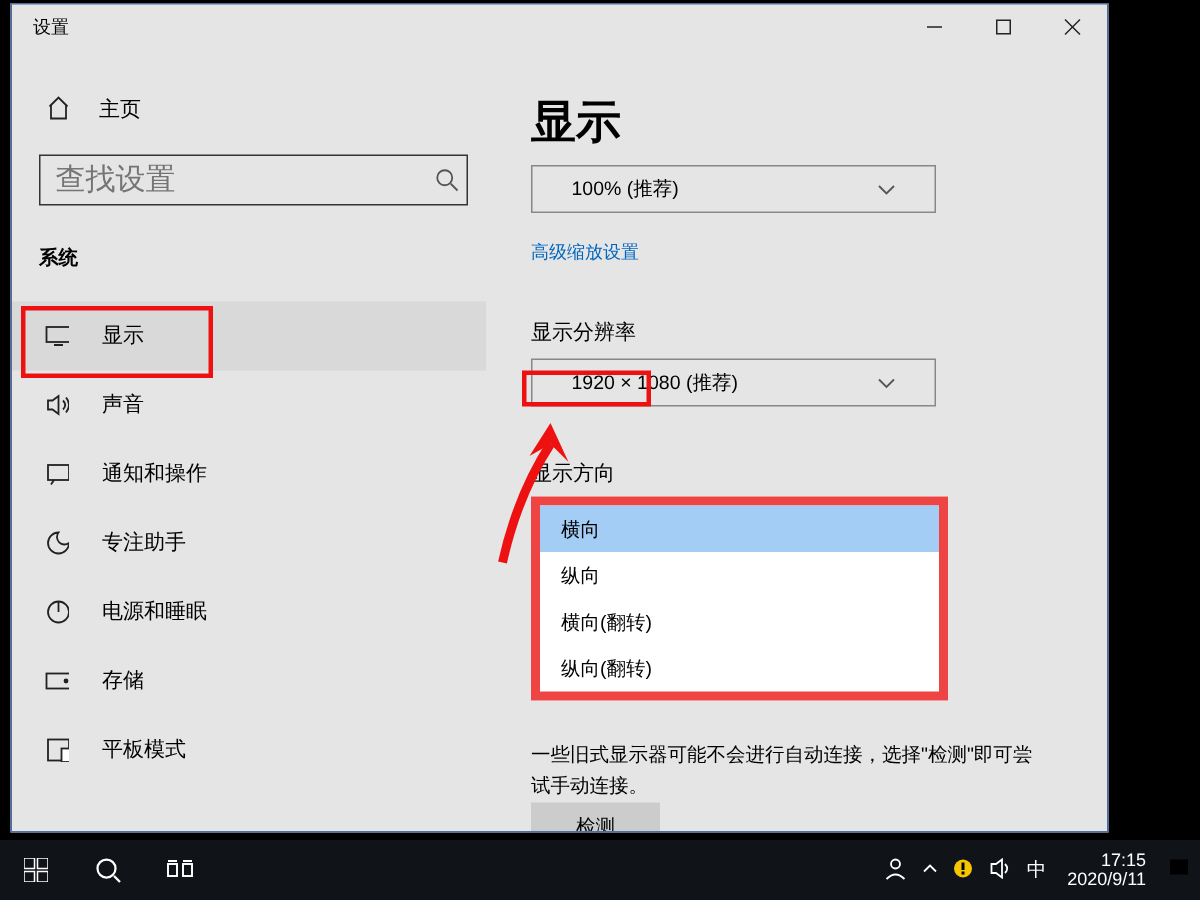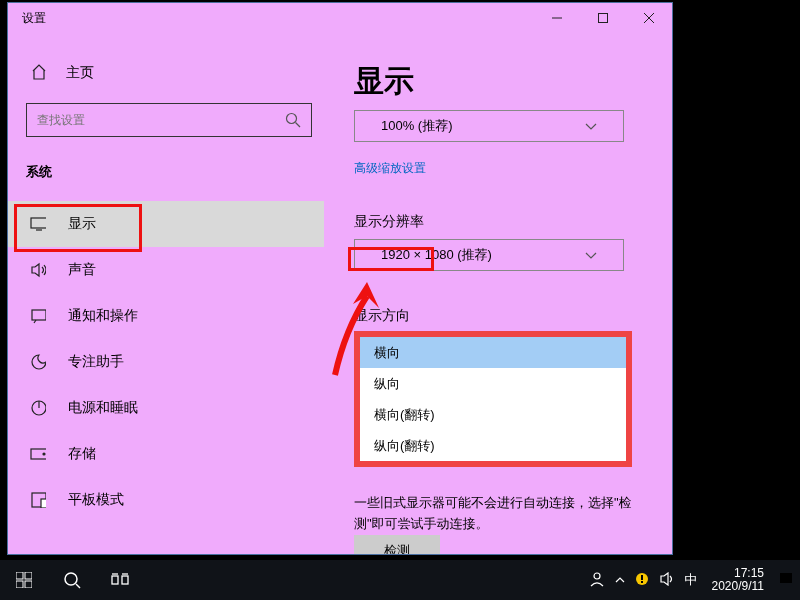--- a/index.html
+++ b/index.html
@@ -1,41 +1,41 @@
 <!DOCTYPE html>
 <html><head>
 <meta charset="utf-8">
 <style>
   * { box-sizing: border-box; font-family: "Microsoft YaHei", "Segoe UI", sans-serif; }
   html, body { margin: 0; padding: 0; }
   body { width: 800px; height: 600px; background: #000; overflow: hidden; position: relative; }
 
   
-  .window { position: absolute; left: 7px; top: 2px; width: 666px; height: 553px; background: #f0abfc; border: 1px solid #4a6fa0; }
+  .window { position: absolute; left: 7px; top: 2px; width: 732px; height: 553px; background: #e5e5e5; border: 1px solid #4a6fa0; }
 
   
   .titlebar { height: 30px; display: flex; align-items: center; justify-content: space-between; }
   .titlebar-left { padding-left: 14px; font-size: 12px; }
   .titlebar-right { display: flex; height: 100%; }
   .tbtn { width: 46px; display: flex; align-items: center; justify-content: center; color: #222; }
   .tbtn svg { stroke: #222; fill: none; }
 
   
   .body { display: flex; height: calc(100% - 30px); justify-content: center; }
   .sidebar { width: 316px; display: flex; flex-direction: column; position: relative; }
   .content { flex: 1; padding: 0 40px 0 30px; overflow: hidden; position: relative; }
 
   
   .home-row { display: flex; align-items: center; gap: 18px; padding: 28px 0 0 22px; height: 52px; font-size: 14px; }
   .home-row svg { stroke: #222; fill: none; }
 
   
   .search-wrap { margin: 18px 12px 0 18px; }
   .search { position: relative; border: 1px solid #333; height: 34px; display: flex; align-items: center; }
-  .search input { border: none; outline: none; flex: 1; padding-left: 10px; font-size: 12px; background: transparent; }
+  .search input { border: none; outline: none; flex: 1; padding-left: 10px; font-size: 20px; background: transparent; font-family: Liberation Serif, serif; }
   .search .sicon { width: 36px; display: flex; align-items: center; justify-content: center; }
 
   
   .cat { font-weight: bold; font-size: 13px; padding: 26px 0 20px 18px; }
 
   
   .nav { display: flex; flex-direction: column; }
   .nav-item { display: flex; align-items: center; gap: 22px; height: 46px; padding-left: 22px; font-size: 14px; }
   .nav-item.active { background: #d9d9d9; }
   .nav-item .nicon { width: 16px; display: flex; align-items: center; justify-content: center; }

